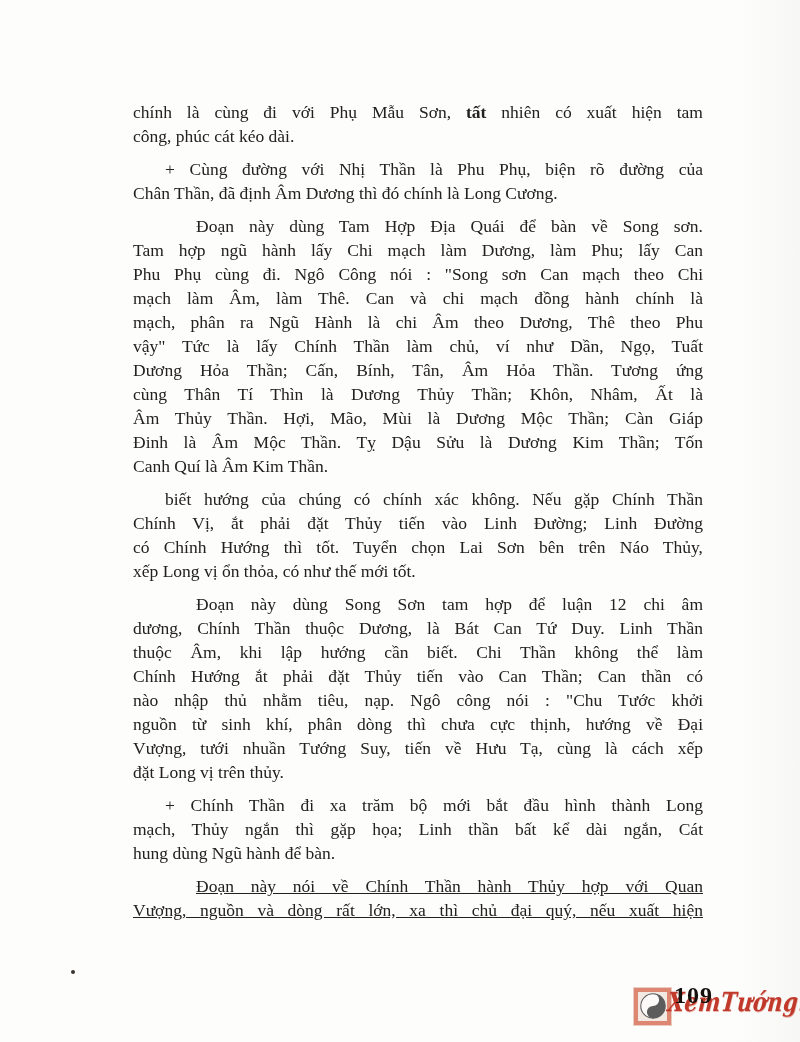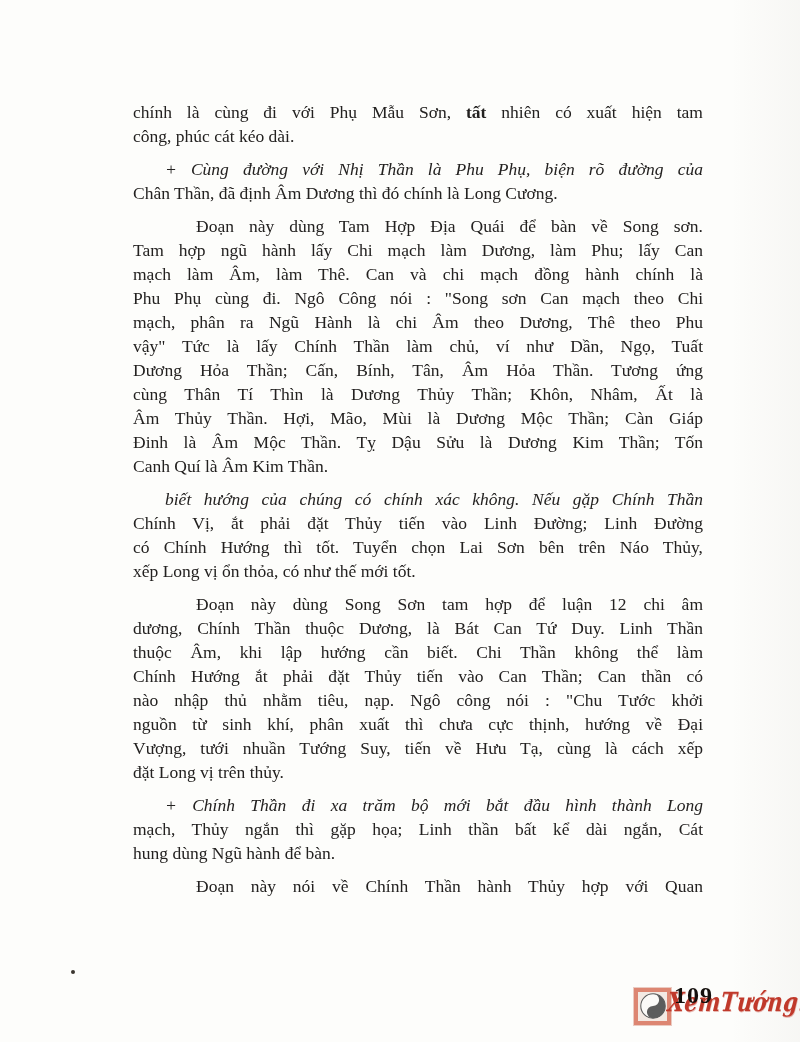--- a/index.html
+++ b/index.html
@@ -22,29 +22,29 @@
     background: #3a352f;
   }
   .text-block {
     position: absolute; left: 133px; top: 100px; width: 570px;
     color: #232120;
     font-size: 17.5px;
     line-height: 24px;
     -webkit-font-smoothing: antialiased;
   }
   .paragraph { margin: 0 0 9px 0; }
-  .paragraph:last-child { margin-bottom: 12px; }
+  .paragraph:last-child { margin-bottom: 12px; text-decoration: underline; }
   .line {
     text-align: justify;
     text-align-last: justify;
     height: 24px;
     overflow: hidden;
   }
   .line.last { text-align-last: left; }
-  .paragraph.plus  .line:first-child { text-indent: 32px; font-style: italic; }
+  .paragraph.plus  .line:first-child { text-indent: 32px; }
   .paragraph.indent .line:first-child { text-indent: 63px; }
   .bold { font-weight: 700; }
 
   
   .watermark { position: absolute; left: 632px; top: 984px; width: 168px; height: 58px; }
   .wm-iconbox {
     position: absolute; left: 2px; top: 4px;
     width: 37px; height: 37px;
     background: #f3e9e3;
     border: 4px solid #dd8672;
@@ -87,53 +87,54 @@
         <div class="line"><span>chính là cùng đi với Phụ Mẫu Sơn, </span><span class="bold">tất</span><span> nhiên có xuất hiện tam</span></div>
         <div class="line last"><span>công, phúc cát kéo dài.</span></div>
       </div>
       <div class="paragraph plus">
         <div class="line"><span>+ Cùng đường với Nhị Thần là Phu Phụ, biện rõ đường của</span></div>
         <div class="line last"><span>Chân Thần, đã định Âm Dương thì đó chính là Long Cương.</span></div>
       </div>
       <div class="paragraph indent">
         <div class="line"><span>Đoạn này dùng Tam Hợp Địa Quái để bàn về Song sơn.</span></div>
         <div class="line"><span>Tam hợp ngũ hành lấy Chi mạch làm Dương, làm Phu; lấy Can</span></div>
+        <div class="line"><span>Phu Phụ cùng đi. Ngô Công nói : "Song sơn Can mạch theo Chi</span></div>
         <div class="line"><span>mạch làm Âm, làm Thê. Can và chi mạch đồng hành chính là</span></div>
-        <div class="line"><span>Phu Phụ cùng đi. Ngô Công nói : "Song sơn Can mạch theo Chi</span></div>
         <div class="line"><span>mạch, phân ra Ngũ Hành là chi Âm theo Dương, Thê theo Phu</span></div>
         <div class="line"><span>vậy" Tức là lấy Chính Thần làm chủ, ví như Dần, Ngọ, Tuất</span></div>
         <div class="line"><span>Dương Hỏa Thần; Cấn, Bính, Tân, Âm Hỏa Thần. Tương ứng</span></div>
         <div class="line"><span>cùng Thân Tí Thìn là Dương Thủy Thần; Khôn, Nhâm, Ất là</span></div>
         <div class="line"><span>Âm Thủy Thần. Hợi, Mão, Mùi là Dương Mộc Thần; Càn Giáp</span></div>
         <div class="line"><span>Đinh là Âm Mộc Thần. Tỵ Dậu Sửu là Dương Kim Thần; Tốn</span></div>
         <div class="line last"><span>Canh Quí là Âm Kim Thần.</span></div>
       </div>
       <div class="paragraph plus">
         <div class="line"><span>biết hướng của chúng có chính xác không. Nếu gặp Chính Thần</span></div>
         <div class="line"><span>Chính Vị, ắt phải đặt Thủy tiến vào Linh Đường; Linh Đường</span></div>
         <div class="line"><span>có Chính Hướng thì tốt. Tuyển chọn Lai Sơn bên trên Náo Thủy,</span></div>
         <div class="line last"><span>xếp Long vị ổn thỏa, có như thế mới tốt.</span></div>
       </div>
       <div class="paragraph indent">
         <div class="line"><span>Đoạn này dùng Song Sơn tam hợp để luận 12 chi âm</span></div>
         <div class="line"><span>dương, Chính Thần thuộc Dương, là Bát Can Tứ Duy. Linh Thần</span></div>
         <div class="line"><span>thuộc Âm, khi lập hướng cần biết. Chi Thần không thể làm</span></div>
         <div class="line"><span>Chính Hướng ắt phải đặt Thủy tiến vào Can Thần; Can thần có</span></div>
         <div class="line"><span>nào nhập thủ nhằm tiêu, nạp. Ngô công nói : "Chu Tước khởi</span></div>
-        <div class="line"><span>nguồn từ sinh khí, phân xuất thì chưa cực thịnh, hướng về Đại</span></div>
+        <div class="line"><span>nguồn từ sinh khí, phân dòng thì chưa cực thịnh, hướng về Đại</span></div>
         <div class="line"><span>Vượng, tưới nhuần Tướng Suy, tiến về Hưu Tạ, cùng là cách xếp</span></div>
         <div class="line last"><span>đặt Long vị trên thủy.</span></div>
       </div>
       <div class="paragraph plus">
         <div class="line"><span>+ Chính Thần đi xa trăm bộ mới bắt đầu hình thành Long</span></div>
         <div class="line"><span>mạch, Thủy ngắn thì gặp họa; Linh thần bất kể dài ngắn, Cát</span></div>
         <div class="line last"><span>hung dùng Ngũ hành để bàn.</span></div>
       </div>
       <div class="paragraph indent">
         <div class="line"><span>Đoạn này nói về Chính Thần hành Thủy hợp với Quan</span></div>
+        <div class="line"><span>Vượng, nguồn và dòng rất lớn, xa thì chủ đại quý, nếu xuất hiện</span></div>
       </div>
     </div>
 
   <div class="watermark">
     <div class="wm-iconbox">
       <svg width="26" height="26" viewBox="0 0 100 100" aria-hidden="true">
         <circle cx="50" cy="50" r="47" fill="#fbfaf8" stroke="#5c5c5c" stroke-width="4"></circle>
         <path d="M50,3 a47,47 0 0 1 0,94 a23.5,23.5 0 0 1 0,-47 a23.5,23.5 0 0 0 0,-47 z" fill="#5c5c5c"></path>
         <circle cx="50" cy="26.5" r="7.5" fill="#fbfaf8"></circle>
         <circle cx="50" cy="73.5" r="7.5" fill="#5c5c5c"></circle>

